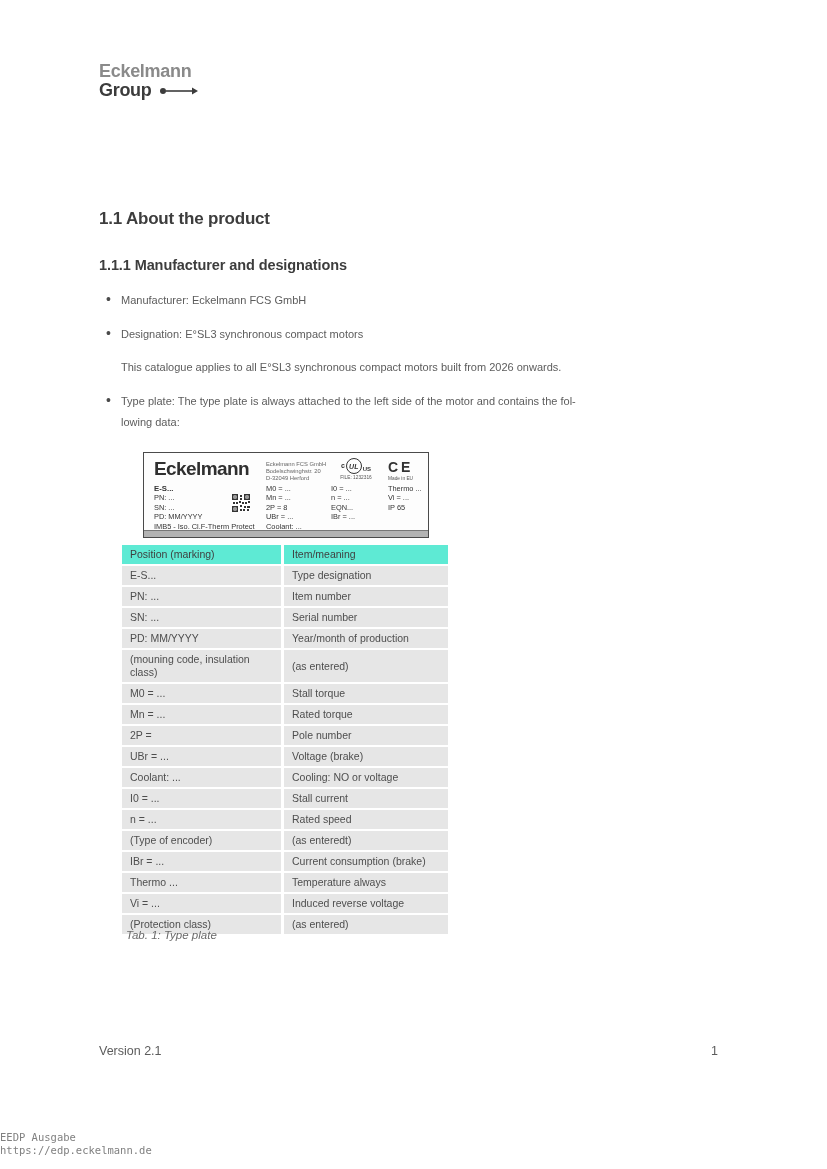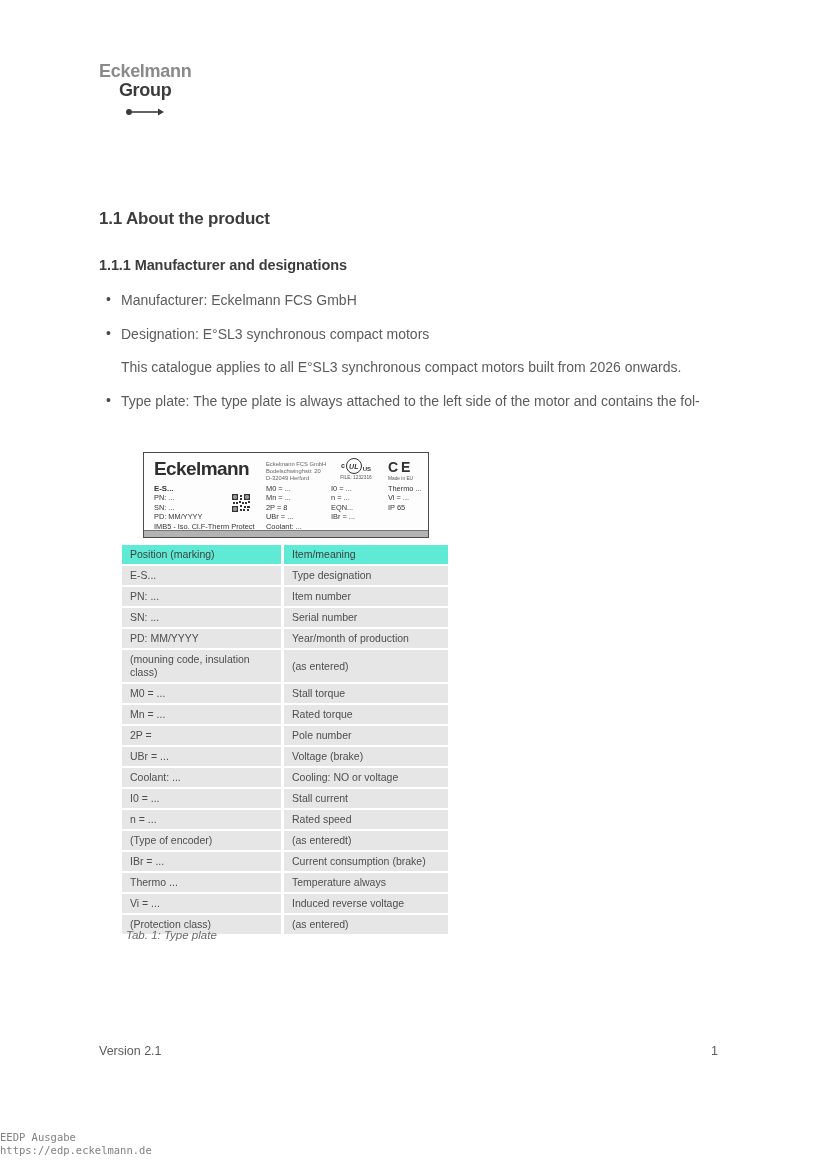--- a/index.html
+++ b/index.html
@@ -3,28 +3,28 @@
 <meta charset="utf-8">
 <style>
   html,body{margin:0;padding:0;background:#ffffff;}
   .page{
     position:relative;width:744px;height:1169px;background:#ffffff;
     font-family:"Liberation Sans",sans-serif;color:#5c5c5c;overflow:hidden;
   }
   
   .logo{position:absolute;left:99px;top:62px;line-height:19px;}
   .logo .l1{font-size:18px;font-weight:bold;color:#8a8a8a;letter-spacing:-0.3px;}
-  .logo .l2row{display:flex;align-items:center;gap:7px;flex-direction:column;}
+  .logo .l2row{display:flex;align-items:center;gap:7px;}
   .logo .l2{font-size:18px;font-weight:bold;color:#3c3c3c;letter-spacing:-0.3px;}
   
   .h1{position:absolute;left:99px;top:160px;font-size:20.5px;font-weight:bold;color:#3d3d3d;letter-spacing:-0.2px;}
   .h2{position:absolute;left:99px;top:209px;font-size:17px;font-weight:bold;color:#3d3d3d;letter-spacing:-0.2px;}
   .h3{position:absolute;left:99px;top:257px;font-size:14.5px;font-weight:bold;color:#3d3d3d;letter-spacing:-0.1px;}
   
-  .bullets{position:absolute;left:99px;top:290px;width:620px;font-size:14px;line-height:21px;color:#5c5c5c;}
+  .bullets{position:absolute;left:99px;top:290px;width:620px;font-size:11px;line-height:21px;color:#5c5c5c;}
   .bullets .li{position:relative;padding-left:22px;margin-bottom:12.5px;}
   .bullets .li::before{content:"\2022";position:absolute;left:7px;top:-1px;font-size:14px;color:#4a4a4a;}
   .bullets .para{padding-left:22px;margin-bottom:12.5px;}
   .bullets .line{display:block;}
   
   .plate{position:absolute;left:143px;top:452px;width:284px;height:84px;border:1px solid #4a4a4a;background:#fdfdfd;}
   .plate .brand{position:absolute;left:10px;top:5px;font-size:19px;font-weight:bold;color:#2f2f2f;letter-spacing:-0.6px;}
   .plate .addr{position:absolute;left:122px;top:8px;font-size:5.8px;line-height:6.8px;color:#666;}
   .plate .ulmark{position:absolute;left:186px;top:5px;width:52px;text-align:center;color:#333;}
   .plate .ulrow{display:flex;align-items:center;justify-content:center;gap:1px;}
@@ -80,20 +80,21 @@
       <span>Manufacturer: Eckelmann FCS GmbH</span>
     </div>
     <div class="li">
       <span>Designation: E°SL3 synchronous compact motors</span>
     </div>
     <div class="para">
       <span>This catalogue applies to all E°SL3 synchronous compact motors built from 2026 onwards.</span>
     </div>
     <div class="li">
       <span class="line">Type plate: The type plate is always attached to the left side of the motor and contains the fol-</span>
+      <span class="line">lowing data:</span>
     </div>
   </div>
 
   <div class="plate">
     <div class="brand">Eckelmann</div>
     <div class="addr">
       <div>Eckelmann FCS GmbH</div>
       <div>Bodelschwinghstr. 20</div>
       <div>D-32049 Herford</div>
     </div>

